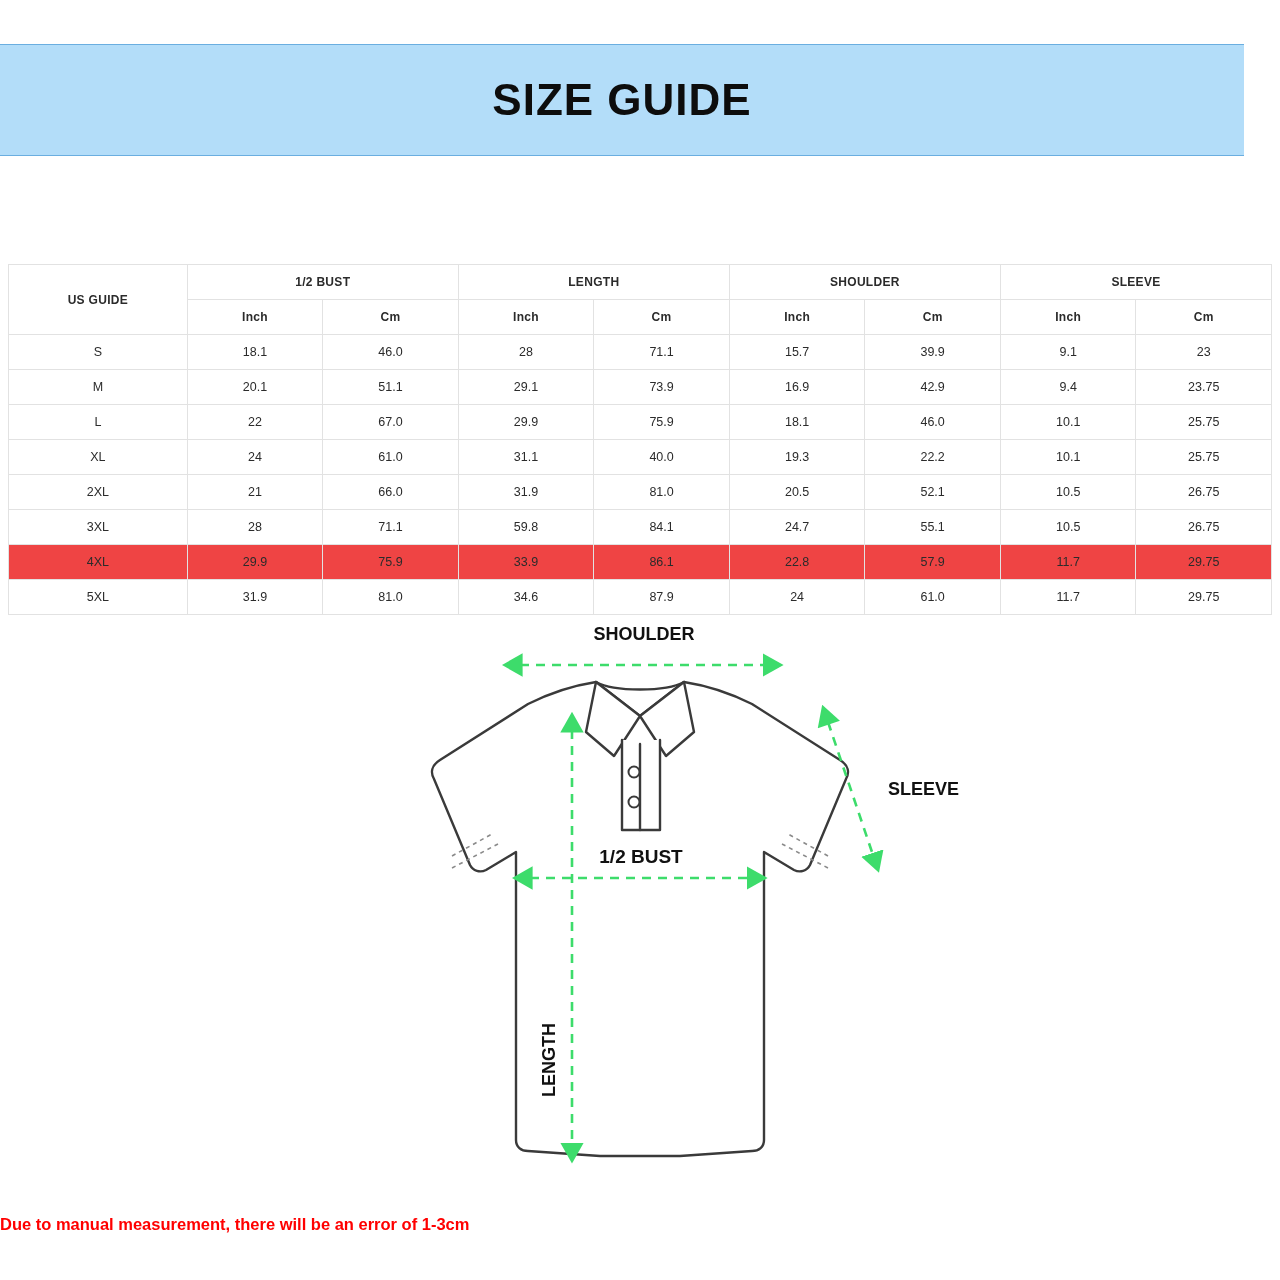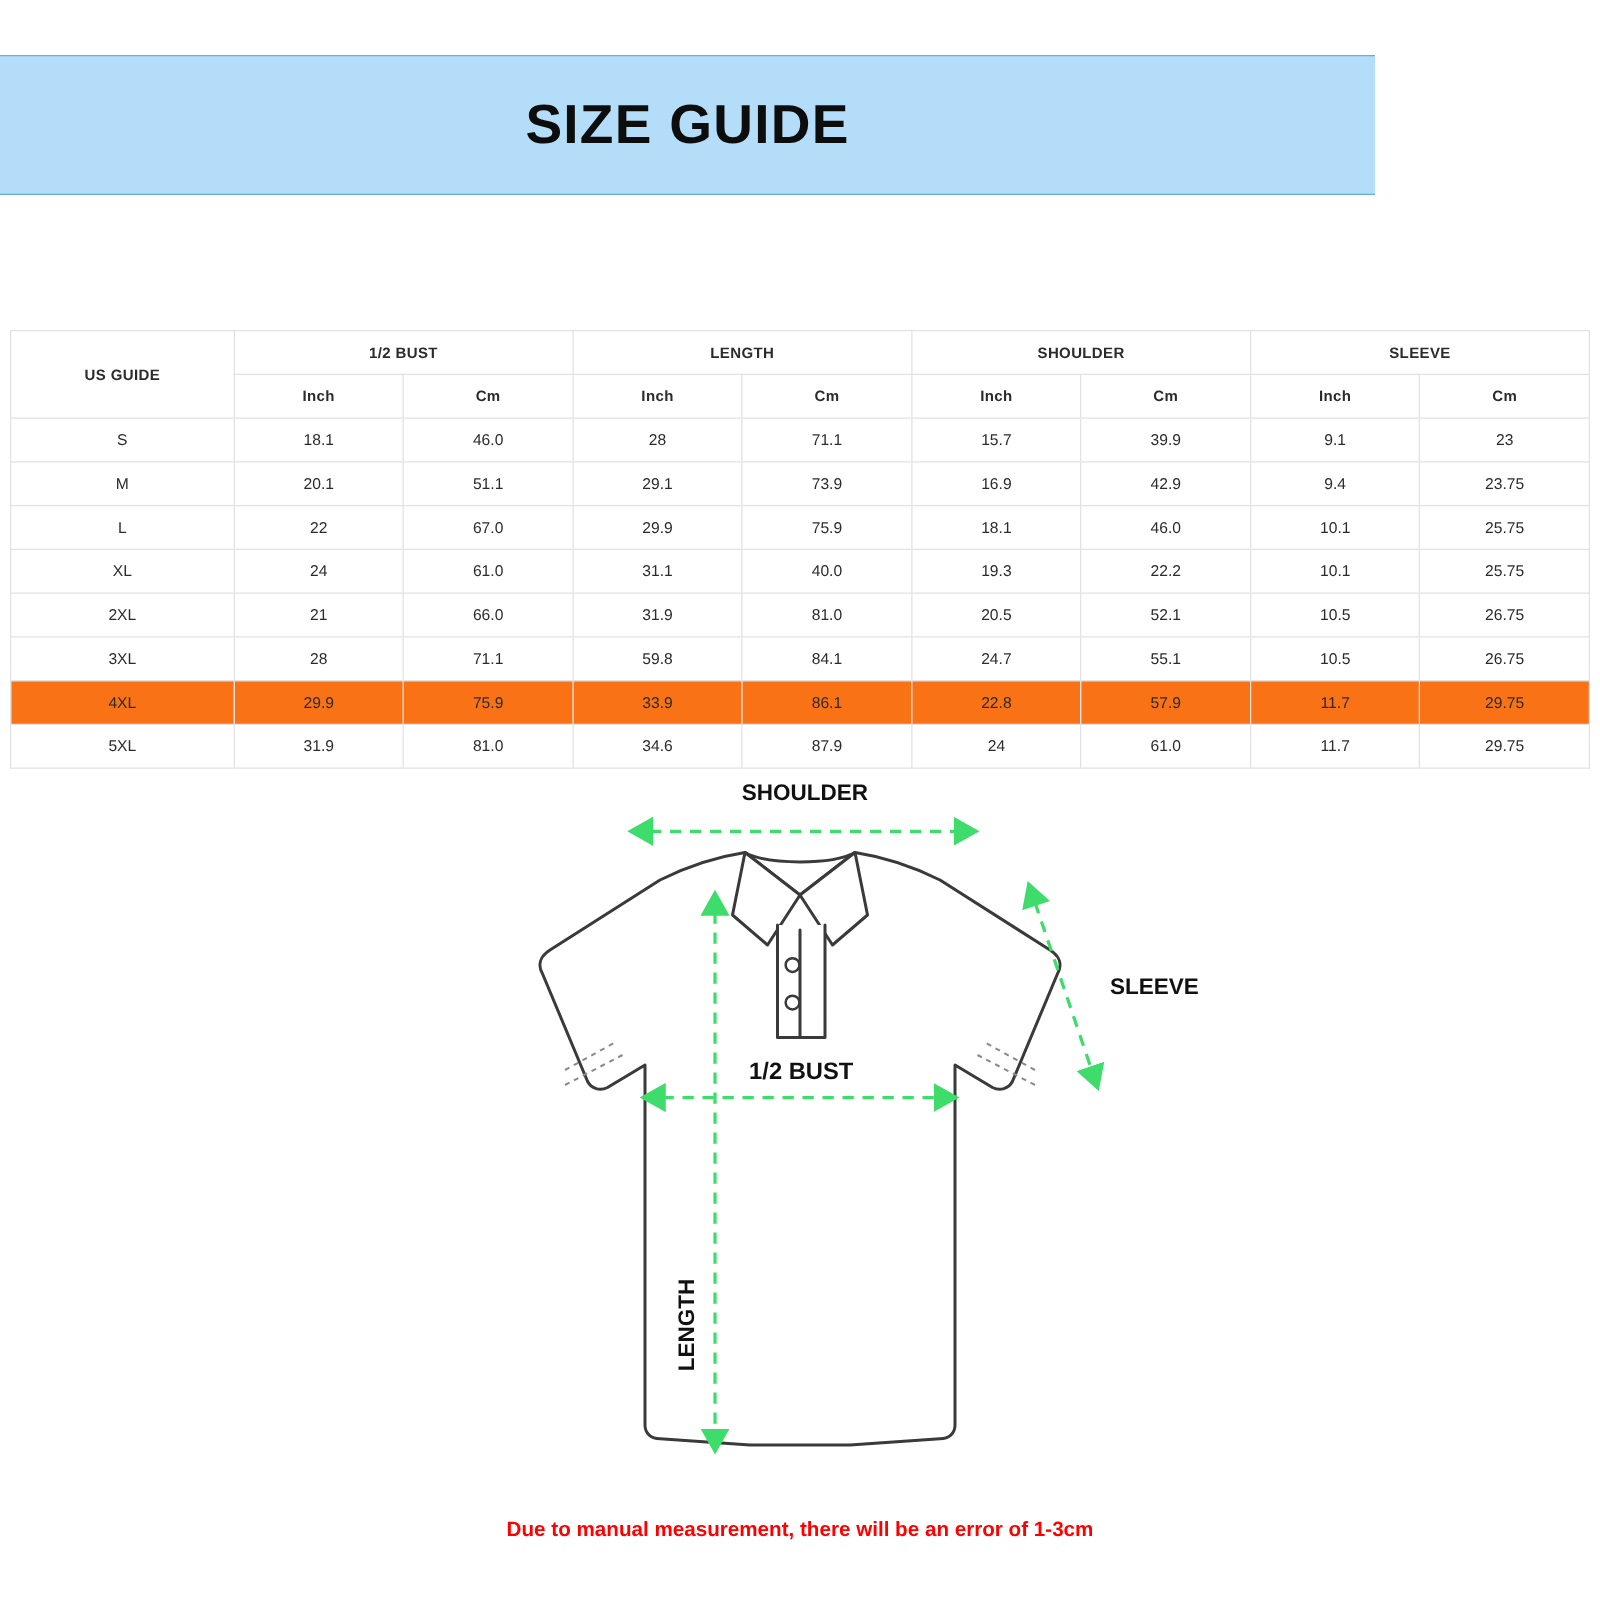--- a/index.html
+++ b/index.html
@@ -14,21 +14,21 @@
     color: #1a1a1a;
     position: relative;
     overflow: hidden;
   }
 
   
   .banner {
     position: absolute;
     left: 0;
     top: 44px;
-    width: 1100px;
+    width: 1244px;
     height: 110px;
     background: #b3ddf9;
     border-top: 1px solid #6aaee0;
     border-bottom: 1px solid #6aaee0;
     display: flex;
     align-items: center;
     justify-content: center;
   }
   .banner-title {
     font-size: 44px;
@@ -59,21 +59,21 @@
     font-family: "Liberation Sans", sans-serif;
     height: 34px;
     padding: 0;
   }
   table.size-table thead th {
     font-weight: bold;
     font-size: 12px;
     letter-spacing: 0.3px;
   }
   table.size-table tbody tr.alt td {
-    background: #f97316;
+    background: #ef4444;
     margin-top: 43px;
   }
   table.size-table tbody td {
     font-weight: normal;
   }
   table.size-table tbody td.size-col {
     font-weight: normal;
   }
   .col-size { width: 178px; }
   .col-unit { width: 135px; }
@@ -89,21 +89,21 @@
   .diagram svg {
     display: block;
   }
 
   
   .footer-note {
     position: absolute;
     left: 0;
     top: 1215px;
     width: 1280px;
-    text-align: center;
+    text-align: left;
     color: #ff0000;
     font-size: 16.5px;
     font-weight: bold;
     font-family: "Liberation Sans", sans-serif;
   }
 </style>
 </head>
 <body>
 
 <div class="banner">

